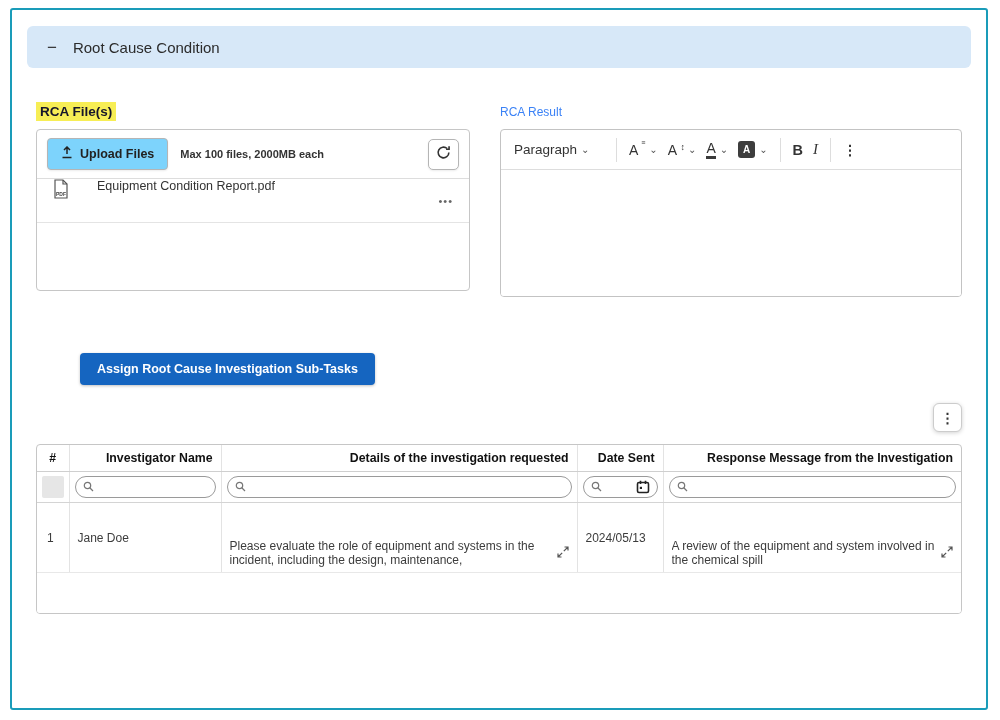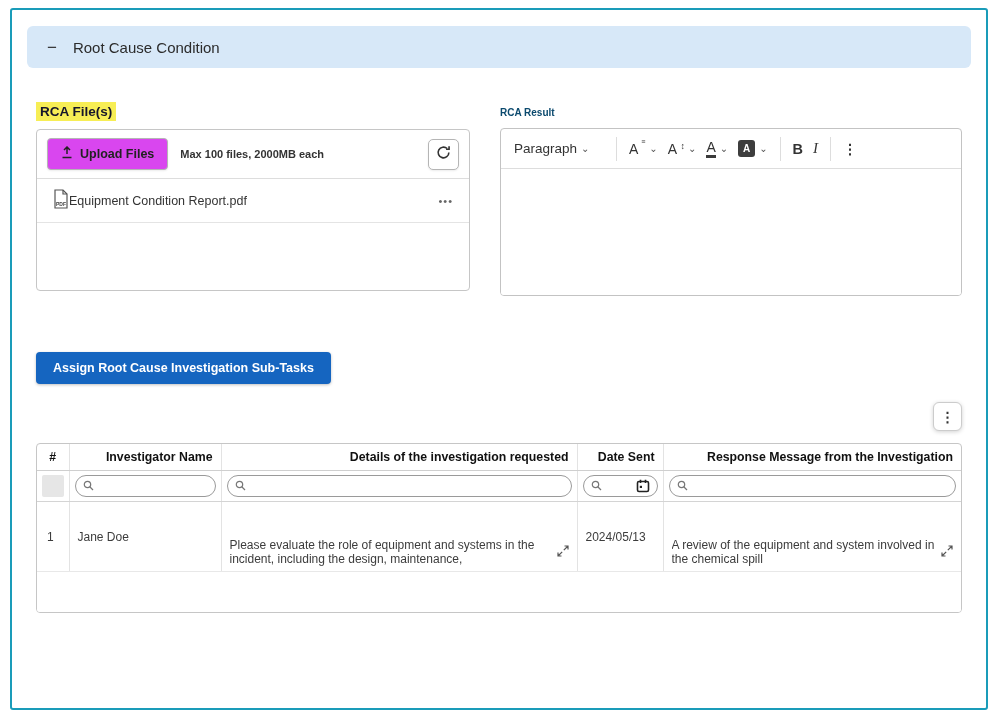--- a/index.html
+++ b/index.html
@@ -15,35 +15,35 @@
   .collapse { font-size: 17px; color: #333; cursor: pointer; line-height: 1; }
 
   .content { padding: 0 24px; }
 
   .top-row { display: flex; gap: 30px; margin-top: 34px; }
   .files-col { width: 434px; }
   .result-col { flex: 1; }
 
   .hl-label { display: inline-block; background: #f7ee55; font-weight: bold;
     font-size: 13.5px; color: #15152a; padding: 2px 4px; }
-  .plain-label { display: inline-block; font-weight: bold; font-size: 10px; color: #0c4a6e; padding: 2px 0; }
+  .plain-label { display: inline-block; font-weight: normal; font-size: 12px; color: #3b82f6; padding: 2px 0; }
 
   .upload-box { margin-top: 8px; border: 1px solid #c6c6c6; border-radius: 4px;
     height: 162px; display: flex; flex-direction: column; overflow: hidden; background: #fff; }
   .upload-head { display: flex; align-items: center; gap: 12px; padding: 8px 10px;
     border-bottom: 1px solid #ddd; }
   .upload-btn { display: flex; align-items: center; gap: 7px; border: 1px solid #b5b5b5;
-    border-radius: 4px; background: #d946ef; padding: 7px 13px; font-size: 12.5px; font-weight: bold;
+    border-radius: 4px; background: #7dd3fc; padding: 7px 13px; font-size: 12.5px; font-weight: bold;
     color: #222; cursor: pointer; box-shadow: 0 1px 2px rgba(0,0,0,.08);
     font-family: "Liberation Sans", sans-serif; }
   .limit-text { font-size: 11px; font-weight: bold; color: #333; }
   .refresh-btn { margin-left: auto; width: 31px; height: 31px; border: 1px solid #b5b5b5;
     border-radius: 5px; background: #fff; display: flex; align-items: center; justify-content: center;
     cursor: pointer; box-shadow: 0 1px 2px rgba(0,0,0,.08); }
-  .file-row { display: flex; align-items: center; gap: 0; padding: 0 16px; height: 44px;
+  .file-row { display: flex; gap: 28px; padding: 0 16px; height: 44px;
     border-bottom: 1px solid #e4e4e4; font-size: 12.5px; color: #333; }
   .file-menu-btn { margin-left: auto; border: none; background: none; color: #666;
     font-size: 11px; letter-spacing: 1px; cursor: pointer; }
   .file-drop-area { flex: 1; }
 
   .editor { margin-top: 8px; border: 1px solid #c3c3c3; border-radius: 4px; height: 168px;
     display: flex; flex-direction: column; overflow: hidden; background: #fff; }
   .toolbar { display: flex; align-items: center; padding: 4px 8px; border-bottom: 1px solid #ddd;
     height: 40px; color: #444; }
   .tb-btn { display: flex; align-items: center; gap: 4px; background: none; border: none;
@@ -59,21 +59,21 @@
   .ic-underline { border-bottom: 3px solid #3a3a3a; padding-bottom: 0px; font-size: 14px; }
   .ic-bg { display: inline-flex; width: 17px; height: 17px; background: #3d3d3d; color: #fff;
     border-radius: 3px; align-items: center; justify-content: center; font-size: 10px; font-weight: bold; }
   .bold-label { font-weight: bold; font-size: 14.5px; }
   .italic-label { font-style: italic; font-family: "Liberation Serif", serif; font-size: 15px; }
   .kebab-glyph { font-size: 14px; font-weight: bold; color: #333; }
   .editor-body { flex: 1; background: #fff; }
 
   .assign-btn { margin-top: 56px; background: #1565c0; color: #fff; border: none;
     border-radius: 4px; padding: 9px 17px; font-size: 12.5px; font-weight: bold; cursor: pointer;
-    box-shadow: 0 1px 3px rgba(0,0,0,.25); font-family: "Liberation Sans", sans-serif; }
+    box-shadow: 0 1px 3px rgba(0,0,0,.25); font-family: "Liberation Sans", sans-serif; margin-left: 44px; }
 
   .ri-label-row { margin-top: 30px; }
 
   .table-tools { display: flex; justify-content: flex-end; margin-top: 18px; margin-bottom: 12px; }
   .table-menu-btn { width: 29px; height: 29px; border: 1px solid #ccc; border-radius: 6px;
     background: #fff; cursor: pointer; box-shadow: 0 1px 4px rgba(0,0,0,.18);
     display: flex; align-items: center; justify-content: center; }
 
   .table-wrap { border: 1px solid #c6c6c6; border-radius: 4px; height: 170px; overflow: hidden;
     display: flex; flex-direction: column; background: #fff; }

